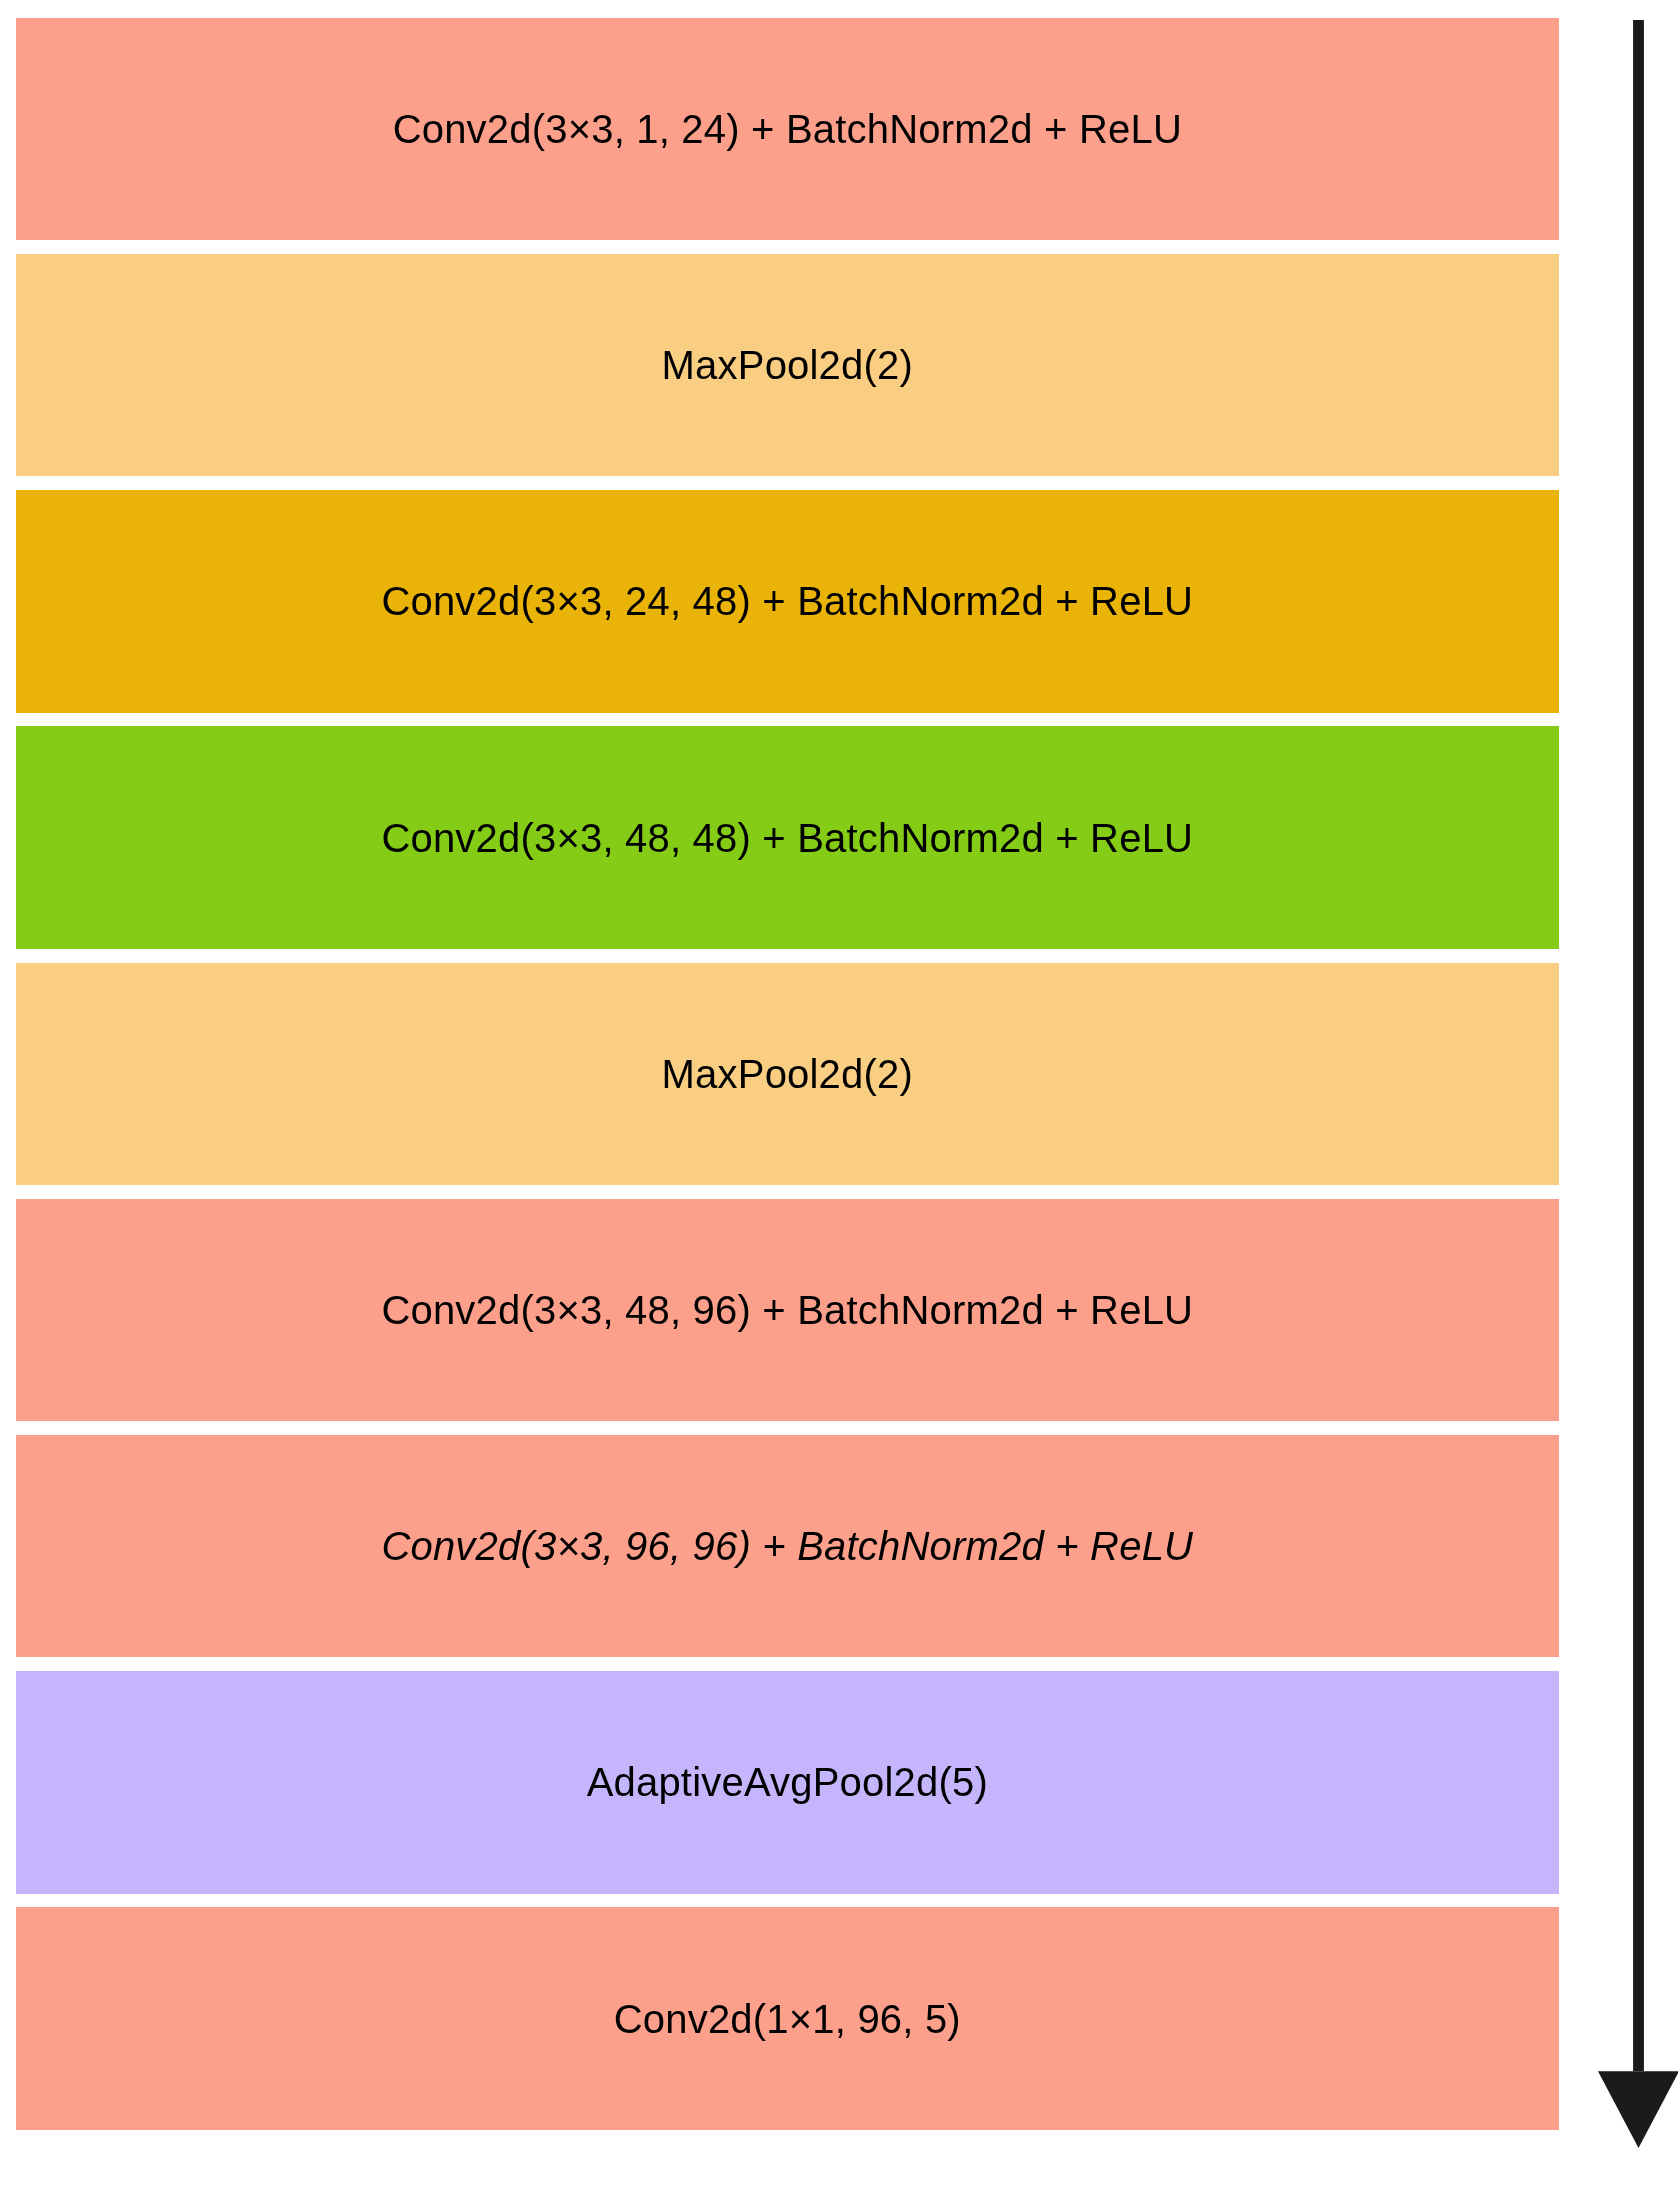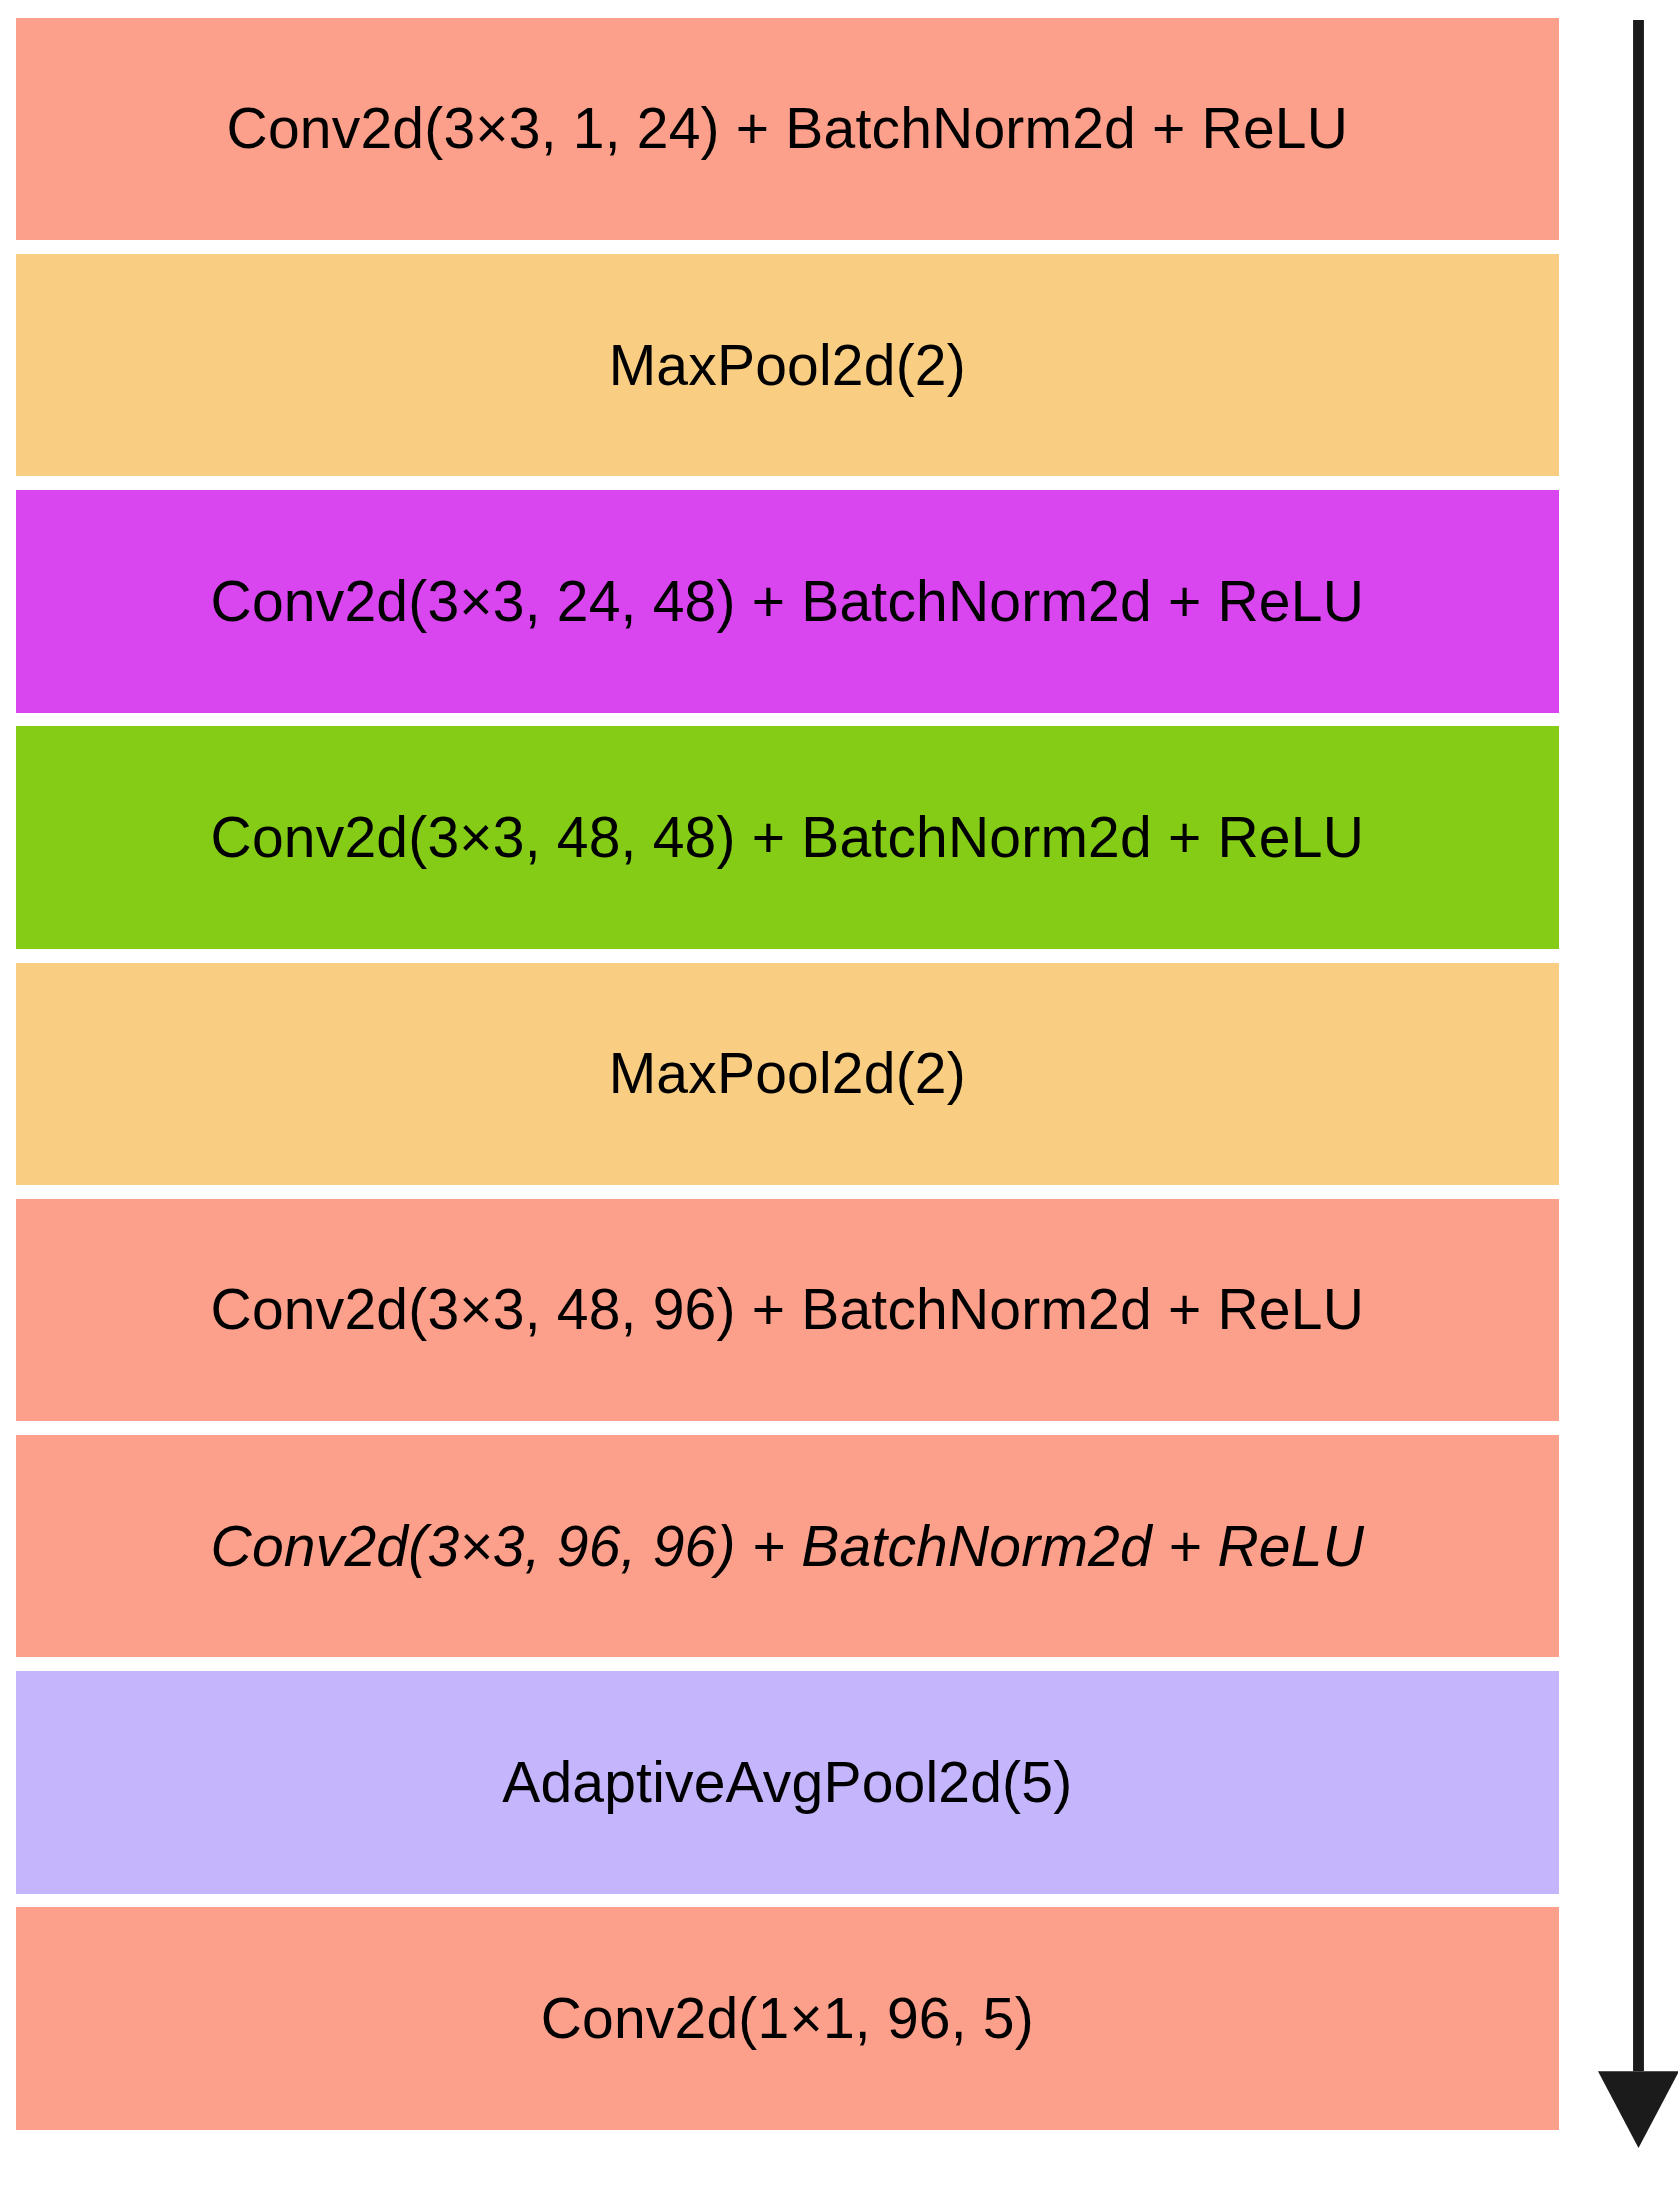--- a/index.html
+++ b/index.html
@@ -35,21 +35,21 @@
   .layer-block {
     flex: 1 1 0;
     display: flex;
     align-items: center;
     justify-content: center;
     box-sizing: border-box;
     overflow: hidden;
   }
 
   .layer-label {
-    font-size: 57px;
+    font-size: 40px;
     line-height: 1;
     color: #000000;
     white-space: nowrap;
     letter-spacing: 0.2px;
     font-weight: 400;
   }
 
   
   #flow-arrow {
     position: absolute;
@@ -65,21 +65,21 @@
 
 <div id="diagram">
 
   <div id="layer-stack">
       <div class="layer-block" style="background: rgb(252, 160, 140);">
         <span class="layer-label">Conv2d(3×3, 1, 24) + BatchNorm2d + ReLU</span>
       </div>
       <div class="layer-block" style="background: rgb(249, 206, 130);">
         <span class="layer-label">MaxPool2d(2)</span>
       </div>
-      <div class="layer-block" style="background: #d946ef;">
+      <div class="layer-block" style="background: #eab308;">
         <span class="layer-label">Conv2d(3×3, 24, 48) + BatchNorm2d + ReLU</span>
       </div>
       <div class="layer-block" style="background: #84cc16;">
         <span class="layer-label">Conv2d(3×3, 48, 48) + BatchNorm2d + ReLU</span>
       </div>
       <div class="layer-block" style="background: rgb(249, 206, 130);">
         <span class="layer-label">MaxPool2d(2)</span>
       </div>
       <div class="layer-block" style="background: rgb(252, 160, 140);">
         <span class="layer-label">Conv2d(3×3, 48, 96) + BatchNorm2d + ReLU</span>

